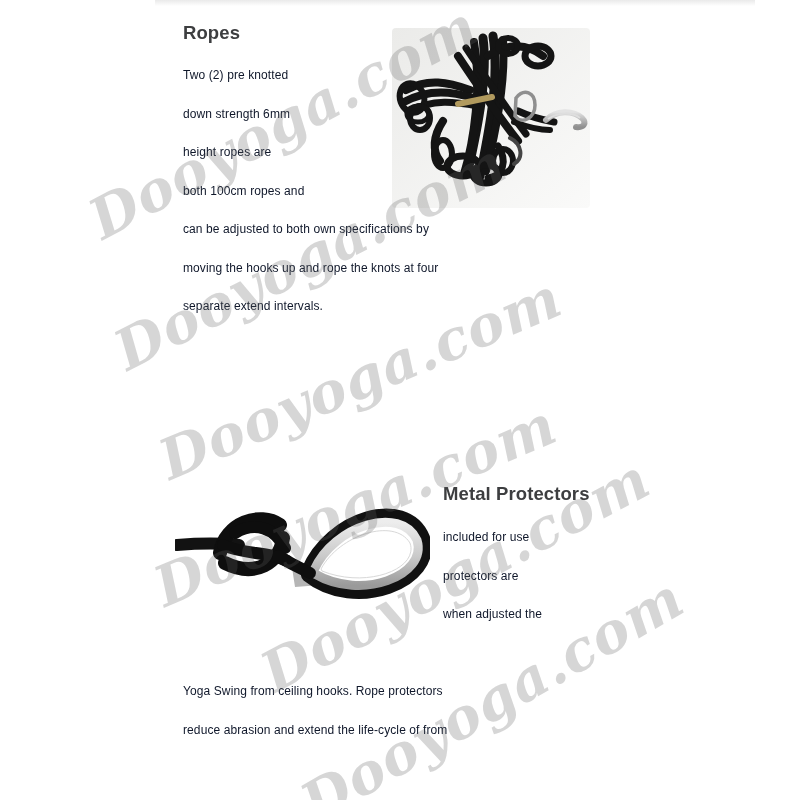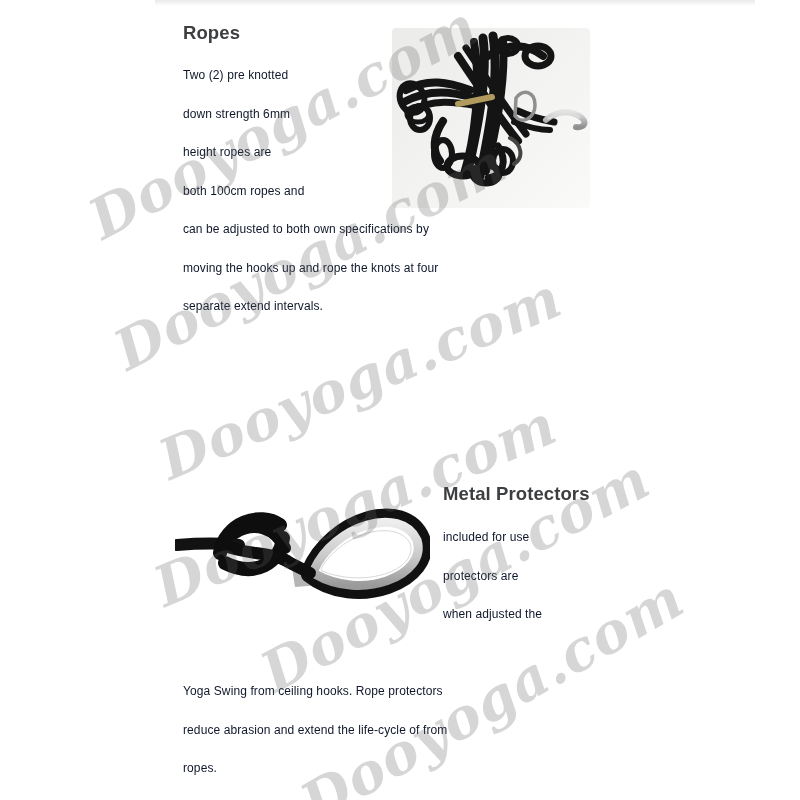--- a/index.html
+++ b/index.html
@@ -142,21 +142,20 @@
 
         <div class="bodyline">when adjusted the</div>
       </div>
 
     <div id="protectors-lines-wide" class="lines">
 
         <div class="bodyline">Yoga Swing from ceiling hooks. Rope protectors</div>
 
         <div class="bodyline">reduce abrasion and extend the life-cycle of from</div>
 
-        <div class="bodyline">ropes.</div>
       </div>
 
     <svg id="protector-photo" width="255" height="112" viewBox="0 0 255 112">
       <defs>
         <linearGradient id="met2" x1="0" y1="0" x2="0" y2="1">
           <stop offset="0" stop-color="#ededed"></stop>
           <stop offset="0.55" stop-color="#c9c9c9"></stop>
           <stop offset="1" stop-color="#9a9a9a"></stop>
         </linearGradient>
       </defs>

